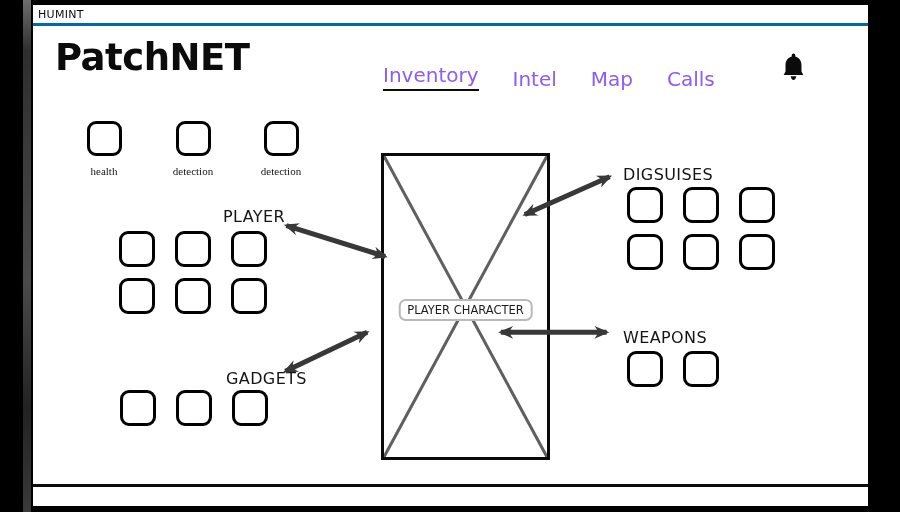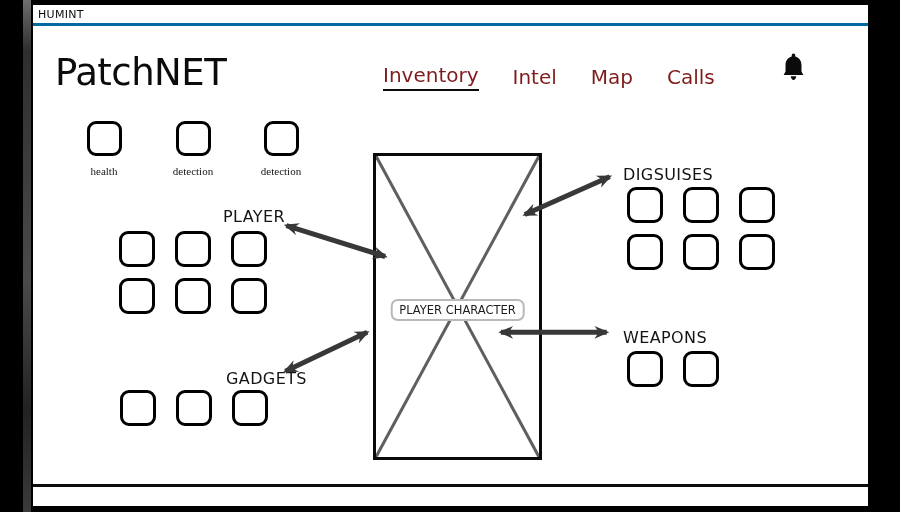--- a/index.html
+++ b/index.html
@@ -21,29 +21,28 @@
   .titlebar {
     height:17px; border-bottom:3px solid #0369a1;
     display:flex; align-items:center; padding:1px 5px 0 5px;
     font-size:11px; letter-spacing:0.3px; color:#0c0c0c;
   }
   .content { position:relative; flex:1; }
   .statusbar { height:19px; border-top:3px solid #0c0c0c; background:#fff; }
 
   .brand {
     position:absolute; left:22px; top:10px;
-    font-size:37px; font-weight:400; letter-spacing:-0.5px; color:#0b0b0b;
+    font-size:37px; font-weight:700; letter-spacing:-0.5px; color:#0b0b0b;
     white-space:nowrap;
-    margin-top:15px;
   }
 
   .nav {
     position:absolute; left:350px; top:37px;
-    display:flex; align-items:center; gap:34px;
-    font-size:20px; color:#7f1d1d;
+    display:flex; align-items:flex-end; gap:34px;
+    font-size:20px; color:#8b5cf6;
   }
   .nav-item { cursor:pointer; white-space:nowrap; }
   .nav-item.active { border-bottom:2px solid #0b0b0b; padding-bottom:2px; }
 
   .bell { position:absolute; left:747px; top:26px; width:27px; height:31px; }
 
   .status-col {
     position:absolute; top:95px; width:92px;
     display:flex; flex-direction:column; align-items:center; gap:9px;font-family:Liberation Serif, serif;
   }
@@ -56,21 +55,21 @@
     position:absolute; font-size:16px; letter-spacing:0.4px; color:#141414; white-space:nowrap;
   }
   .slot {
     width:30px; height:30px; border:3px solid #000; border-radius:9px;
     background:#fff; box-sizing:content-box;
   }
   .grid3 { position:absolute; display:grid; grid-template-columns:repeat(3,36px); gap:11px 20px; }
   .row-slots { position:absolute; display:flex; gap:20px; }
 
   .player-box {
-    position:absolute; left:340px; top:127px; width:169px; height:307px;
+    position:absolute; left:348px; top:127px; width:169px; height:307px;
     border:3px solid #0a0a0a; box-sizing:border-box; background:#fff;
   }
   .player-box svg { display:block; }
   .player-tag {
     position:absolute; left:50%; top:143px; transform:translateX(-50%);
     font-size:11.5px; color:#1c1c1c; background:#fff;
     border:2px solid #b9b9b9; border-radius:7px; padding:2px 7px;
     white-space:nowrap;
   }
 

